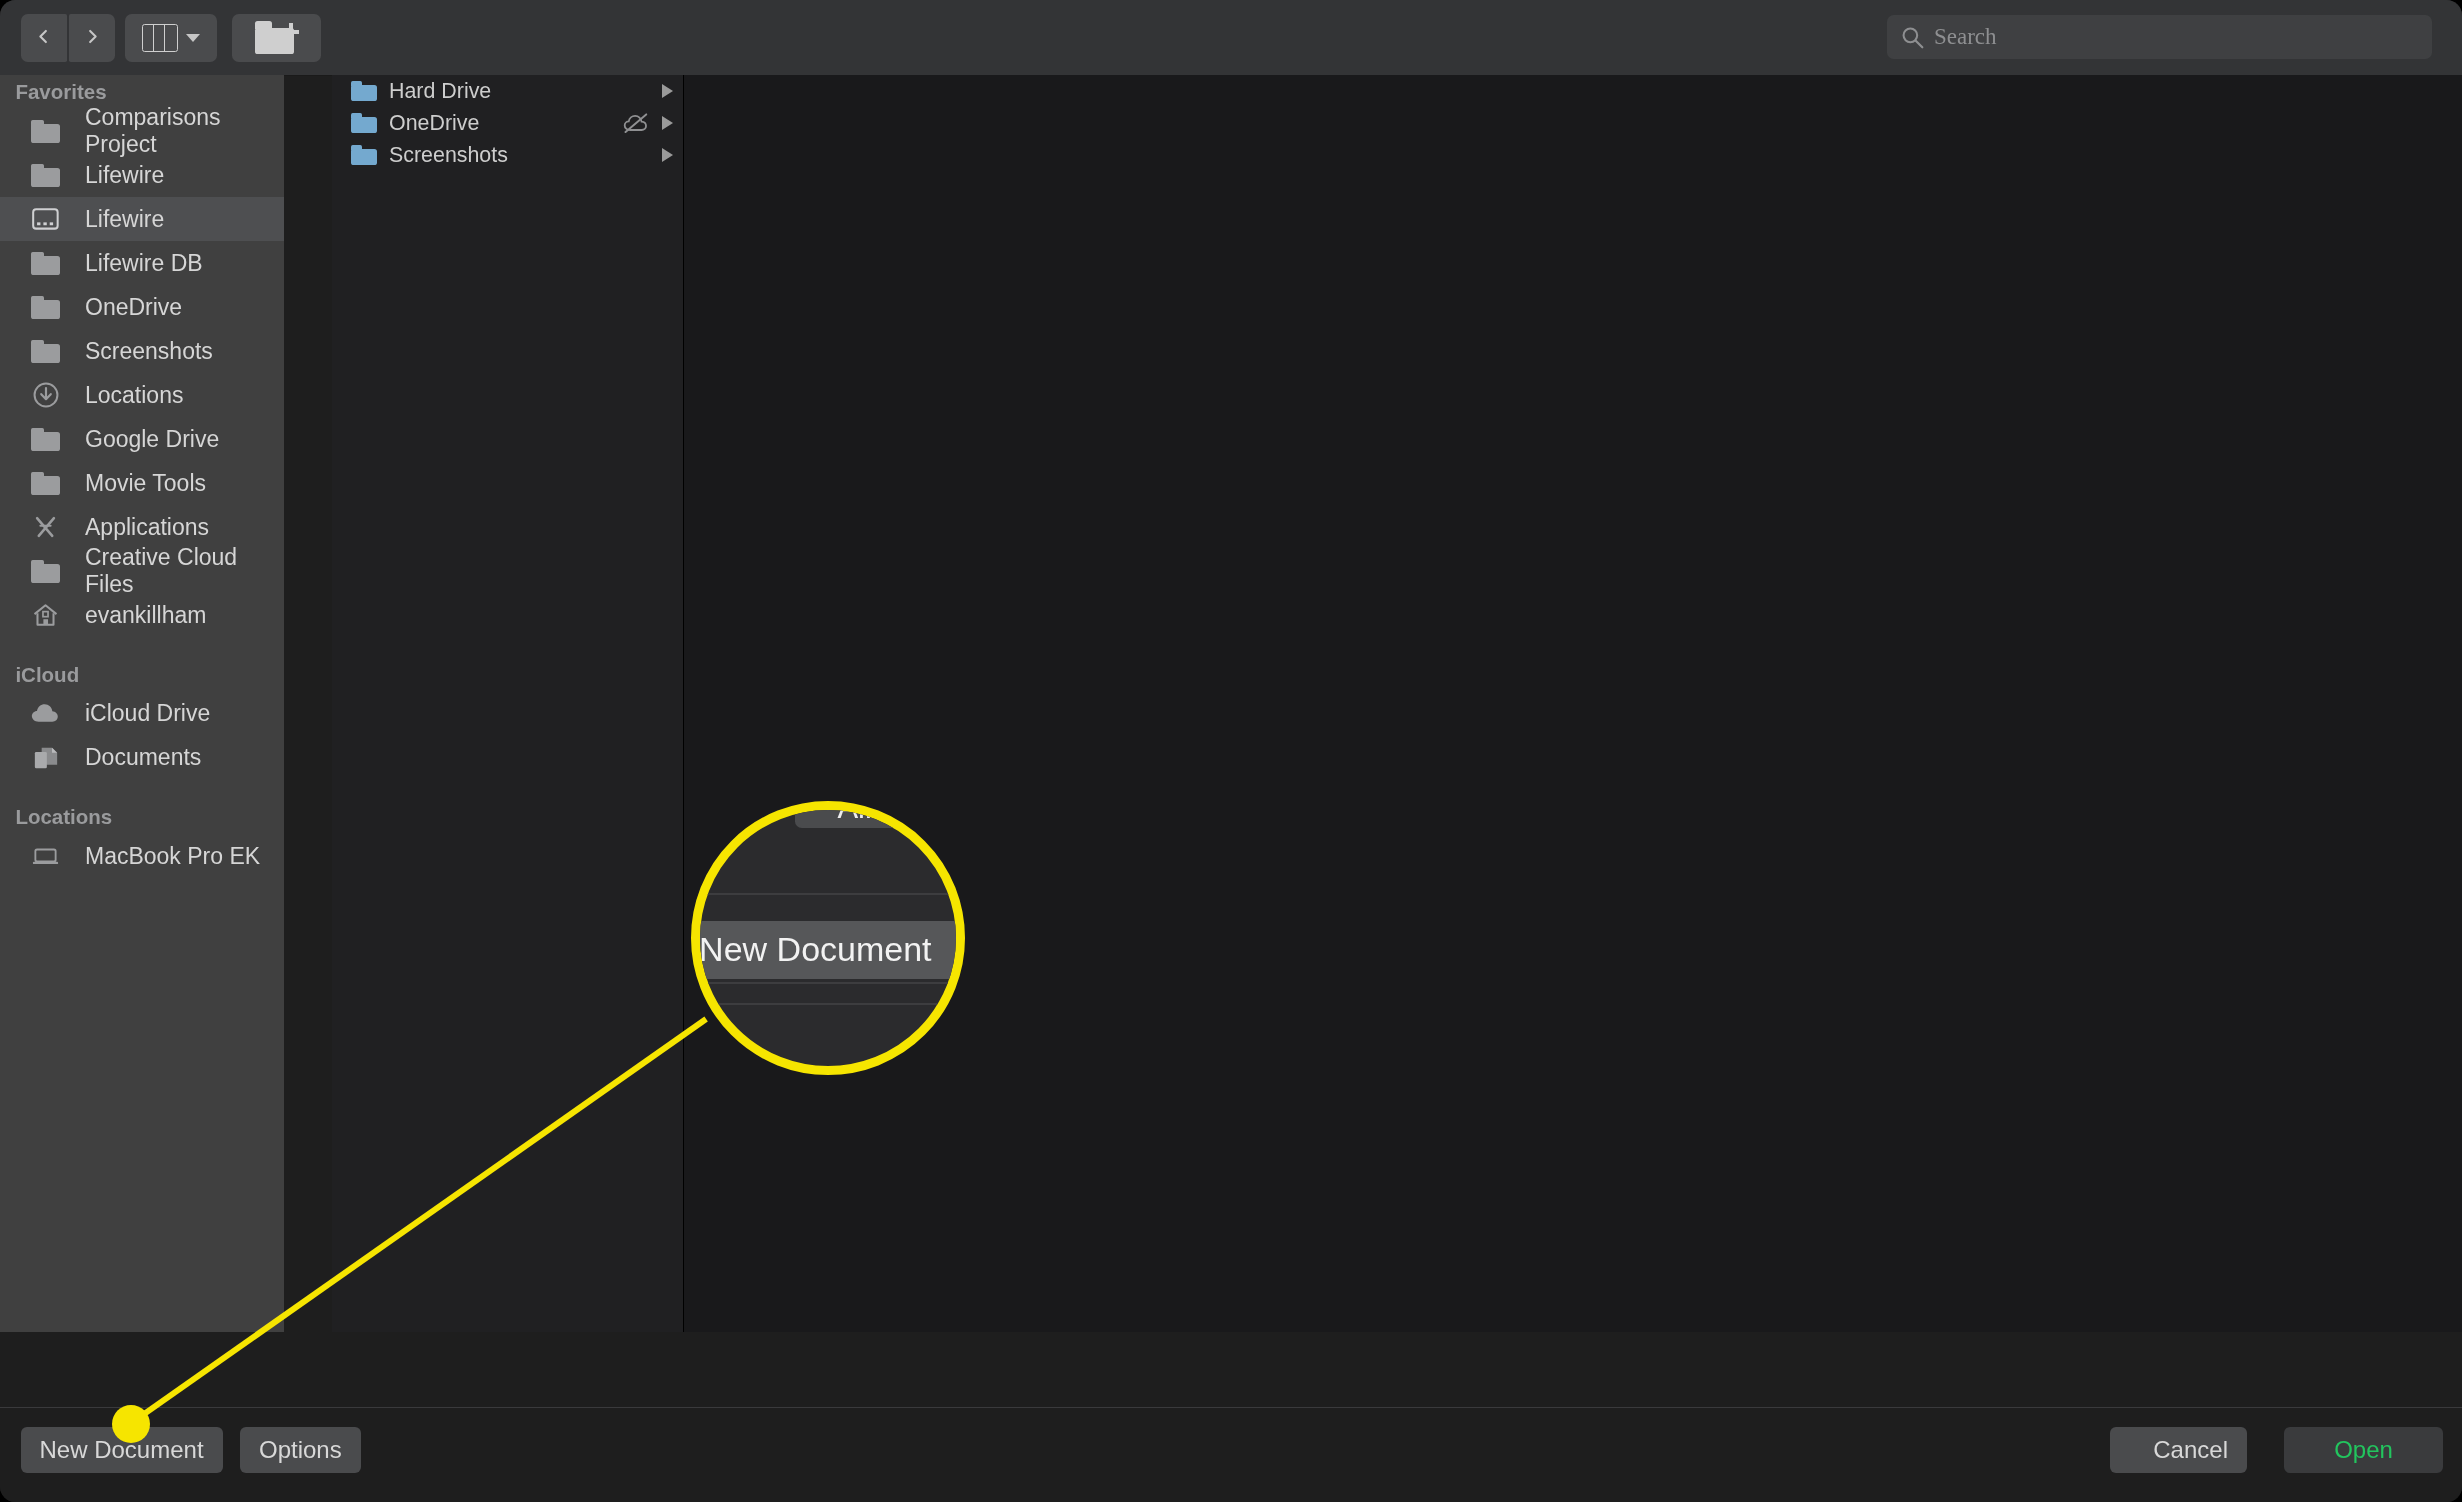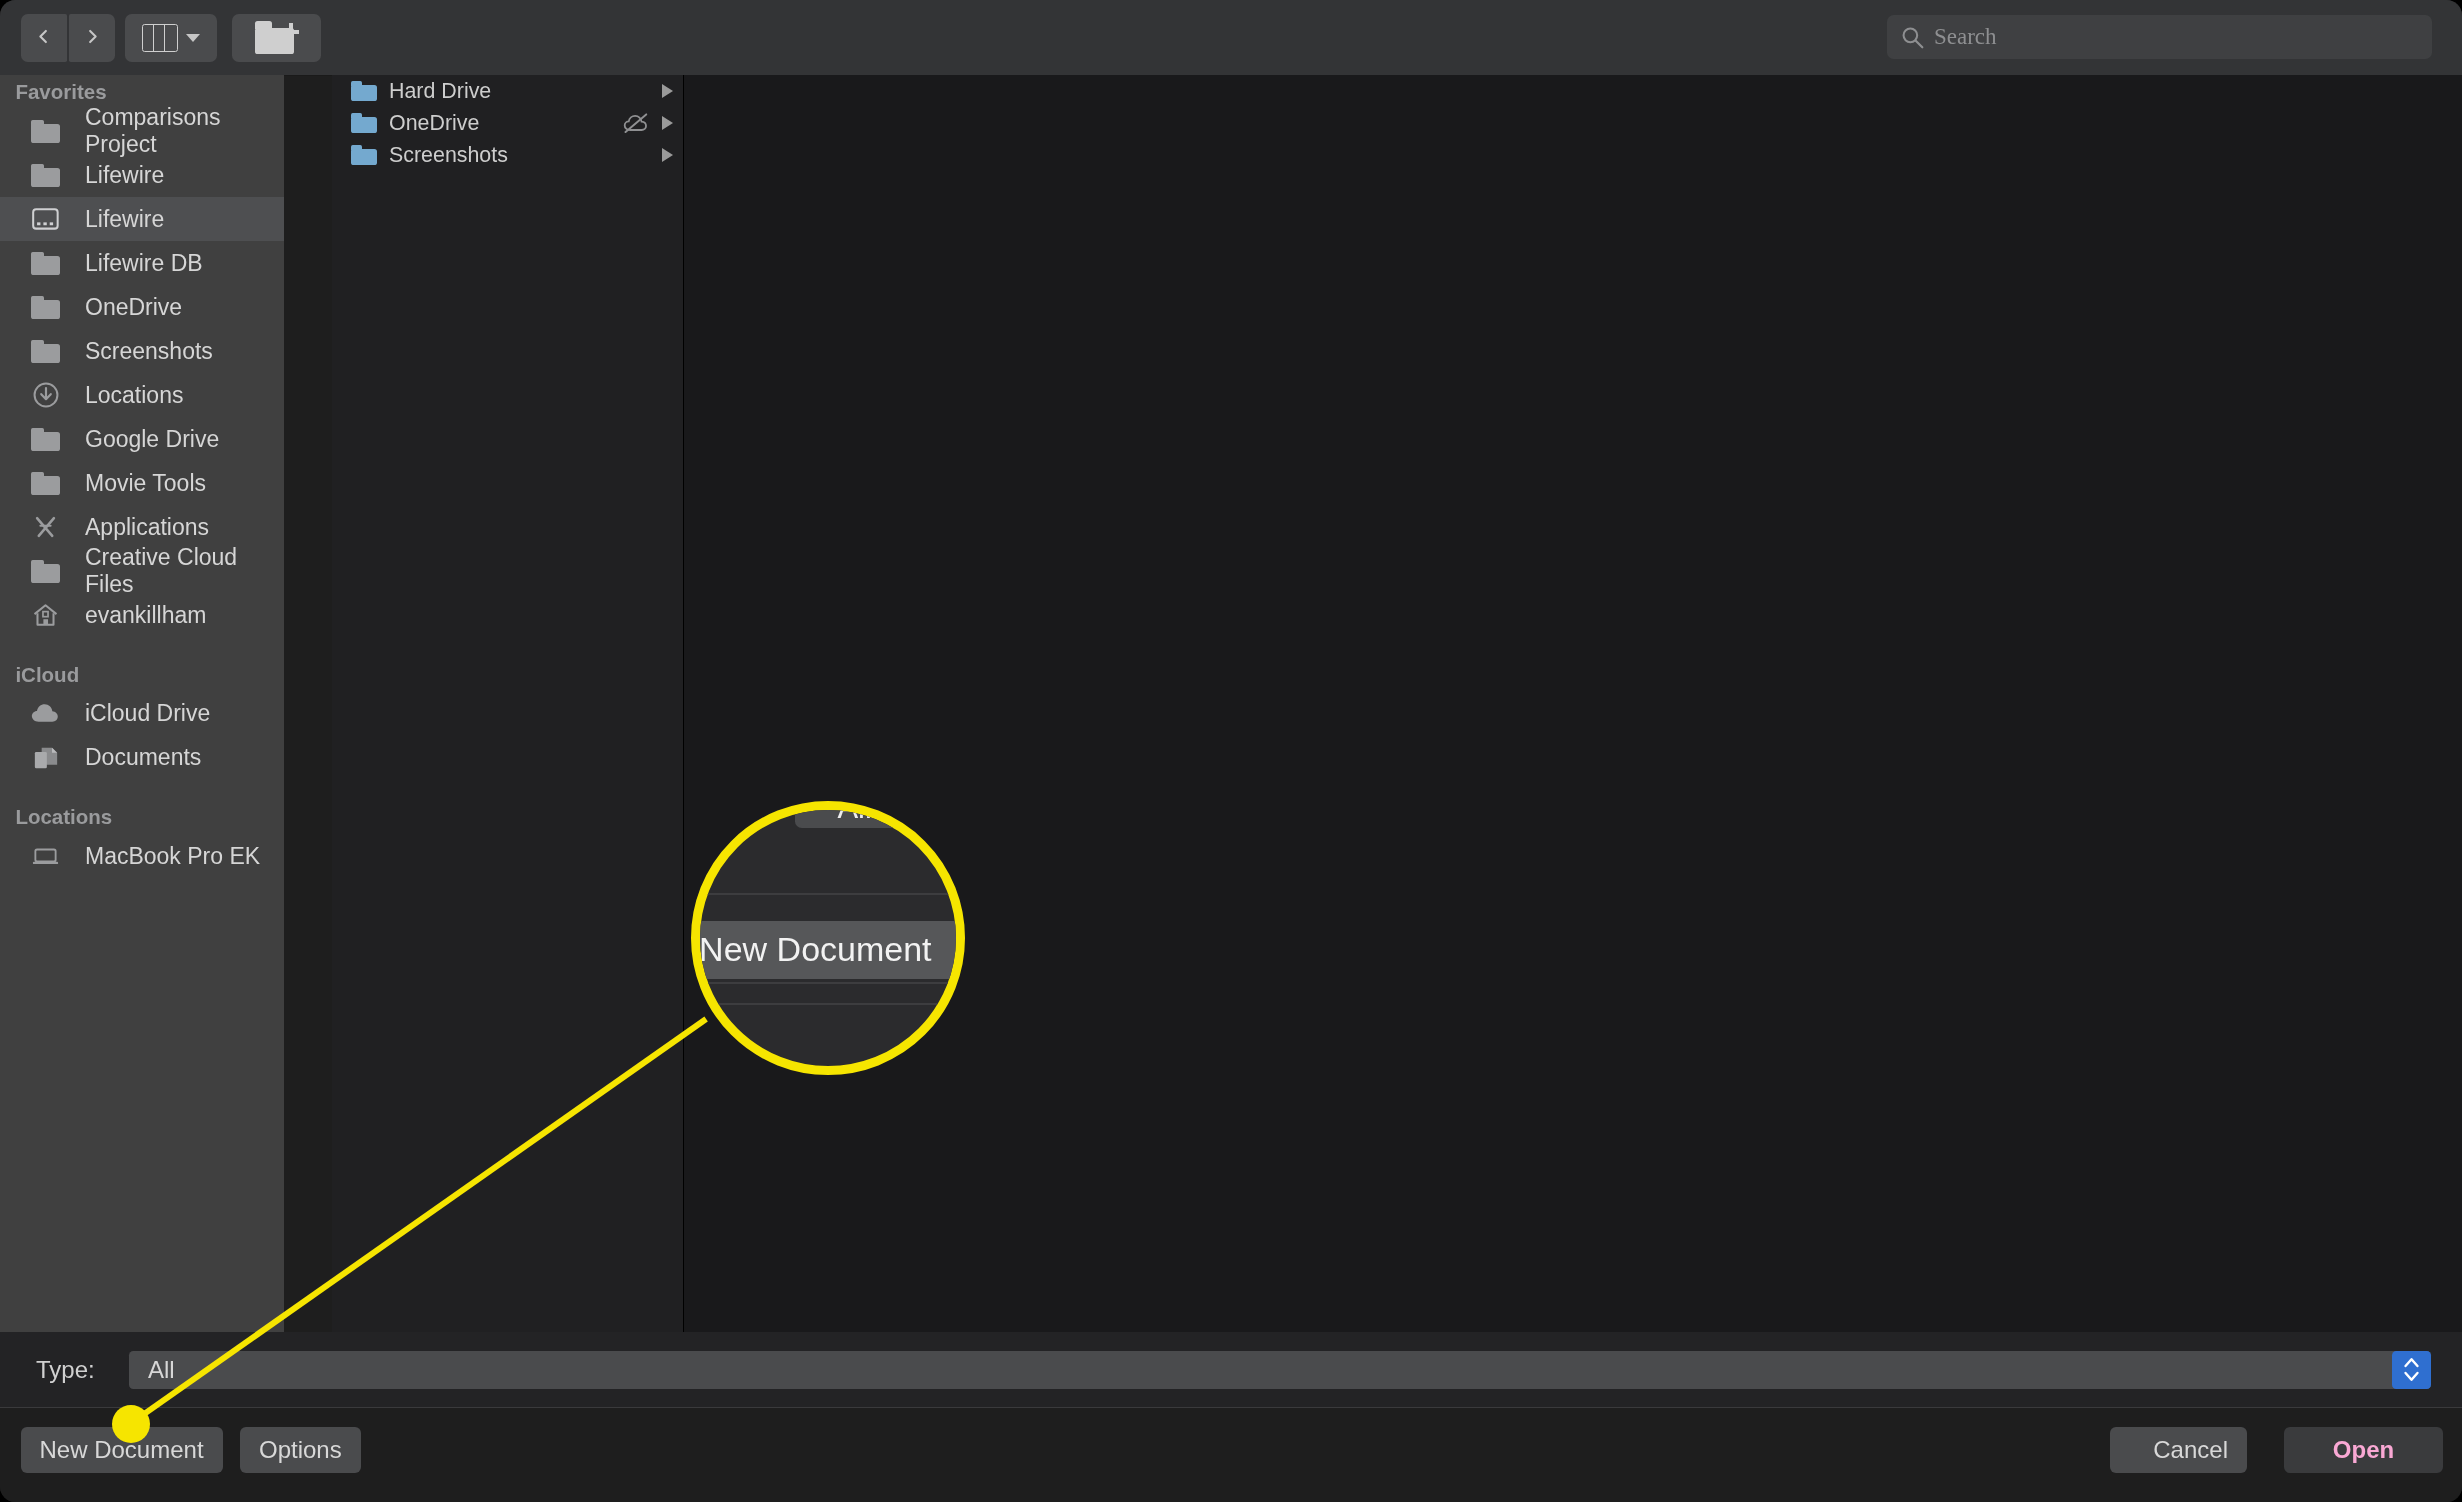--- a/index.html
+++ b/index.html
@@ -132,21 +132,21 @@
   .actionbar{
     position:absolute;left:0;top:1407px;width:2462px;height:95px;
     background:#1e1e1e;border-top:0.9px solid #3a3a3c;
   }
   .btn{
     position:absolute;top:19px;height:46px;background:#4a4b4d;border:none;
     border-radius:6px;color:#d8d8d8;font-size:24px;cursor:default;
     display:flex;align-items:center;justify-content:center;padding:0 19px;
     font-family:inherit;
   }
-  .btn.ghost{background:#3a3b3d;color:#f9a8d4;font-weight:bold;}
+  .btn.ghost{background:#3a3b3d;color:#22c55e;}
   #btn-newdoc{left:20.5px;}
   #btn-options{left:240px;}
   #btn-cancel{right:215px;padding-left:43px;}
   #btn-open{right:19px;width:159px;}
 
   
   .callout{position:absolute;left:0;top:0;width:2462px;height:1502px;pointer-events:none;}
   .calloutline{position:absolute;left:0;top:0;}
   .lens{
     position:absolute;left:691px;top:801px;width:274px;height:274px;
@@ -407,32 +407,20 @@
             <span class="fb"></span>
           </span>
         <span class="name">Screenshots</span>
         <span class="disc"></span>
       </div>
 
     </div>
     <div class="col2"></div>
   </div>
 
-  <div class="typebar">
-    <span class="typelabel">Type:</span>
-    <div class="typeselect">
-      <span class="val">All</span>
-      <span class="typestep">
-        <svg width="19" height="29" viewBox="0 0 22 34">
-            <path d="M4 13 L11 5 L18 13" fill="none" stroke="#ffffff" stroke-width="2.8" stroke-linecap="round" stroke-linejoin="round"></path>
-            <path d="M4 21 L11 29 L18 21" fill="none" stroke="#ffffff" stroke-width="2.8" stroke-linecap="round" stroke-linejoin="round"></path>
-          </svg>
-      </span>
-    </div>
-  </div>
 
   <div class="actionbar">
     <button class="btn" id="btn-newdoc">New Document</button>
     <button class="btn" id="btn-options">Options</button>
     <button class="btn" id="btn-cancel">Cancel</button>
     <button class="btn ghost" id="btn-open">Open</button>
   </div>
 
   <div class="callout">
     <svg class="calloutline" width="2462" height="1502" viewBox="0 0 2880 1757">

